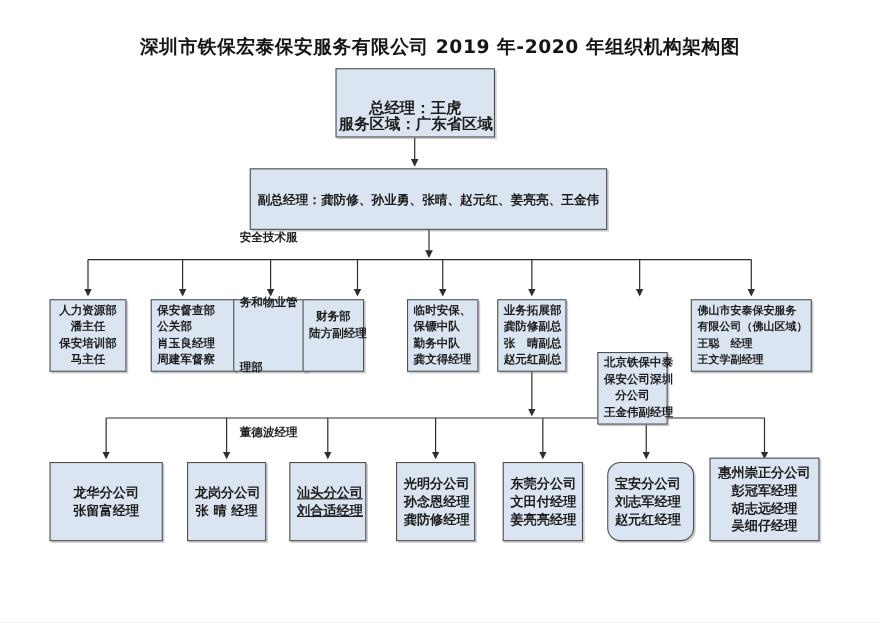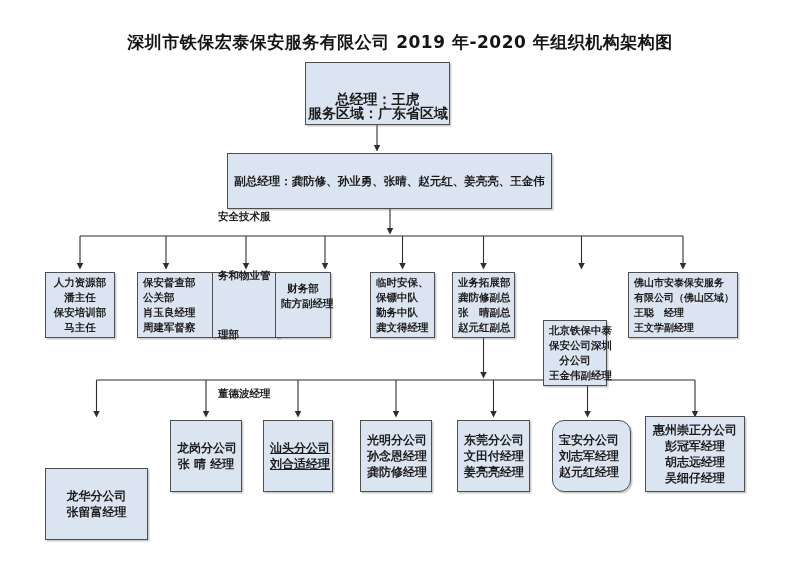--- a/index.html
+++ b/index.html
@@ -130,21 +130,21 @@
       <div class="bl">王金伟副经理</div>
     </div>
 
   <div class="box lvl3 small ta-l" style="left:628px; top:272px; width:110px; height:66px;">
       <div class="bl">佛山市安泰保安服务</div>
       <div class="bl">有限公司（佛山区域）</div>
       <div class="bl">王聪　经理</div>
       <div class="bl">王文学副经理</div>
     </div>
 
-  <div class="box lvl4 ta-c" style="left:45px; top:420px; width:103px; height:72px;margin-top:48px;">
+  <div class="box lvl4 ta-c" style="left:45px; top:420px; width:103px; height:72px;">
       <div class="bl">龙华分公司</div>
       <div class="bl">张留富经理</div>
     </div>
 
   <div class="box lvl4 ta-c" style="left:170px; top:420px; width:72px; height:72px;">
       <div class="bl">龙岗分公司</div>
       <div class="bl">张 晴 经理</div>
     </div>
 
   <div class="box lvl4 ta-c" style="left:263px; top:420px; width:70px; height:72px;text-decoration:underline;">

